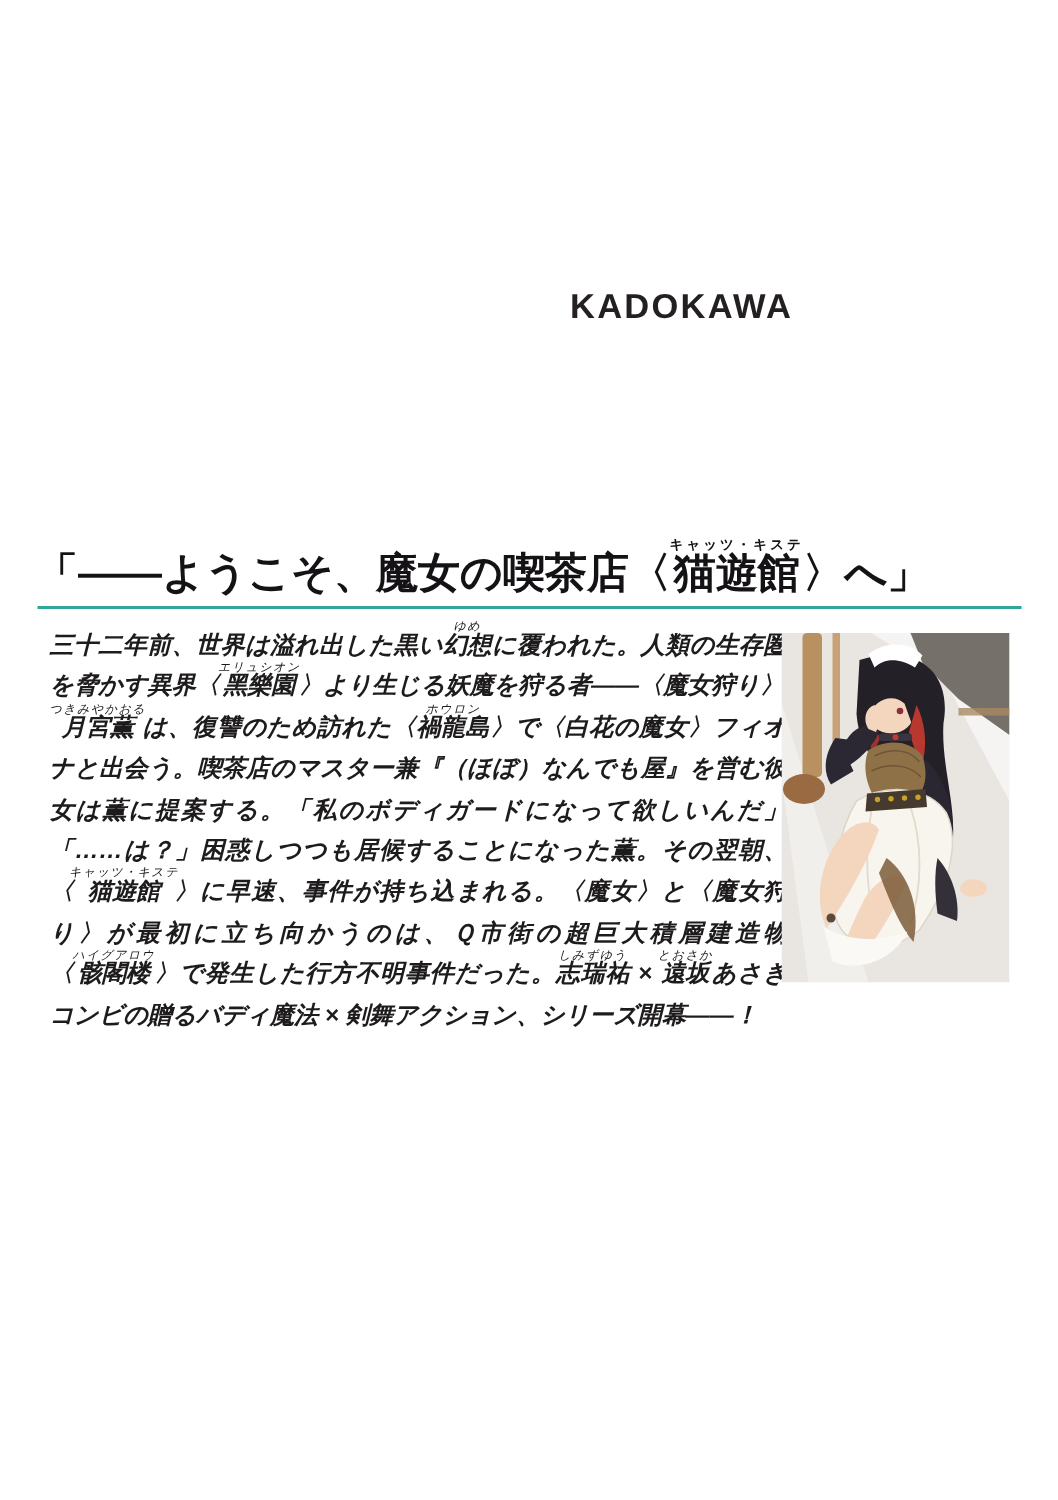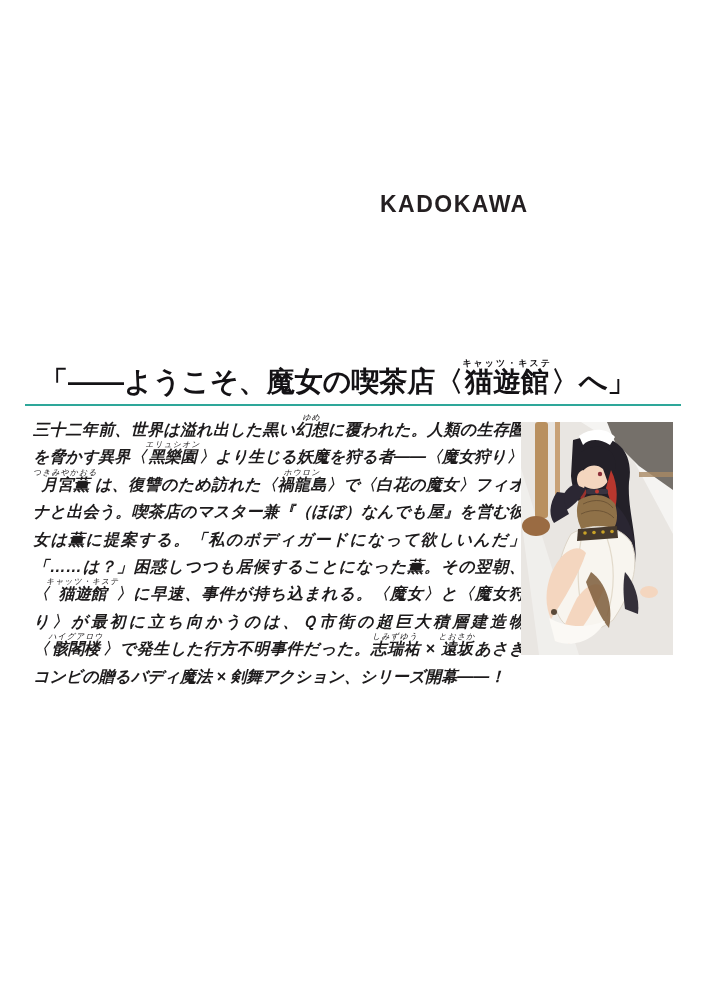--- a/index.html
+++ b/index.html
@@ -7,21 +7,21 @@
     position:relative;width:705px;height:1000px;background:#ffffff;overflow:hidden;
     font-family:"Liberation Sans","DejaVu Sans",sans-serif;
   }
   .logo{
     position:absolute;left:380px;top:191px;
     font-size:23px;font-weight:bold;letter-spacing:1.5px;color:#241f21;
   }
   .headline{
     position:absolute;left:24px;top:358px;width:660px;
     font-size:28px;font-weight:900;color:#141215;
-    white-space:nowrap;line-height:36px;letter-spacing:0px;margin-left:16px;
+    white-space:nowrap;line-height:36px;letter-spacing:0px;
   }
   .headline ruby rt{
     font-size:9px;font-weight:700;letter-spacing:2px;color:#141215;
   }
   .rule{
     position:absolute;left:25px;top:404px;width:656px;height:2px;
     background:#2ea79a;
   }
   .synopsis{
     position:absolute;left:33px;top:413px;width:492px;

